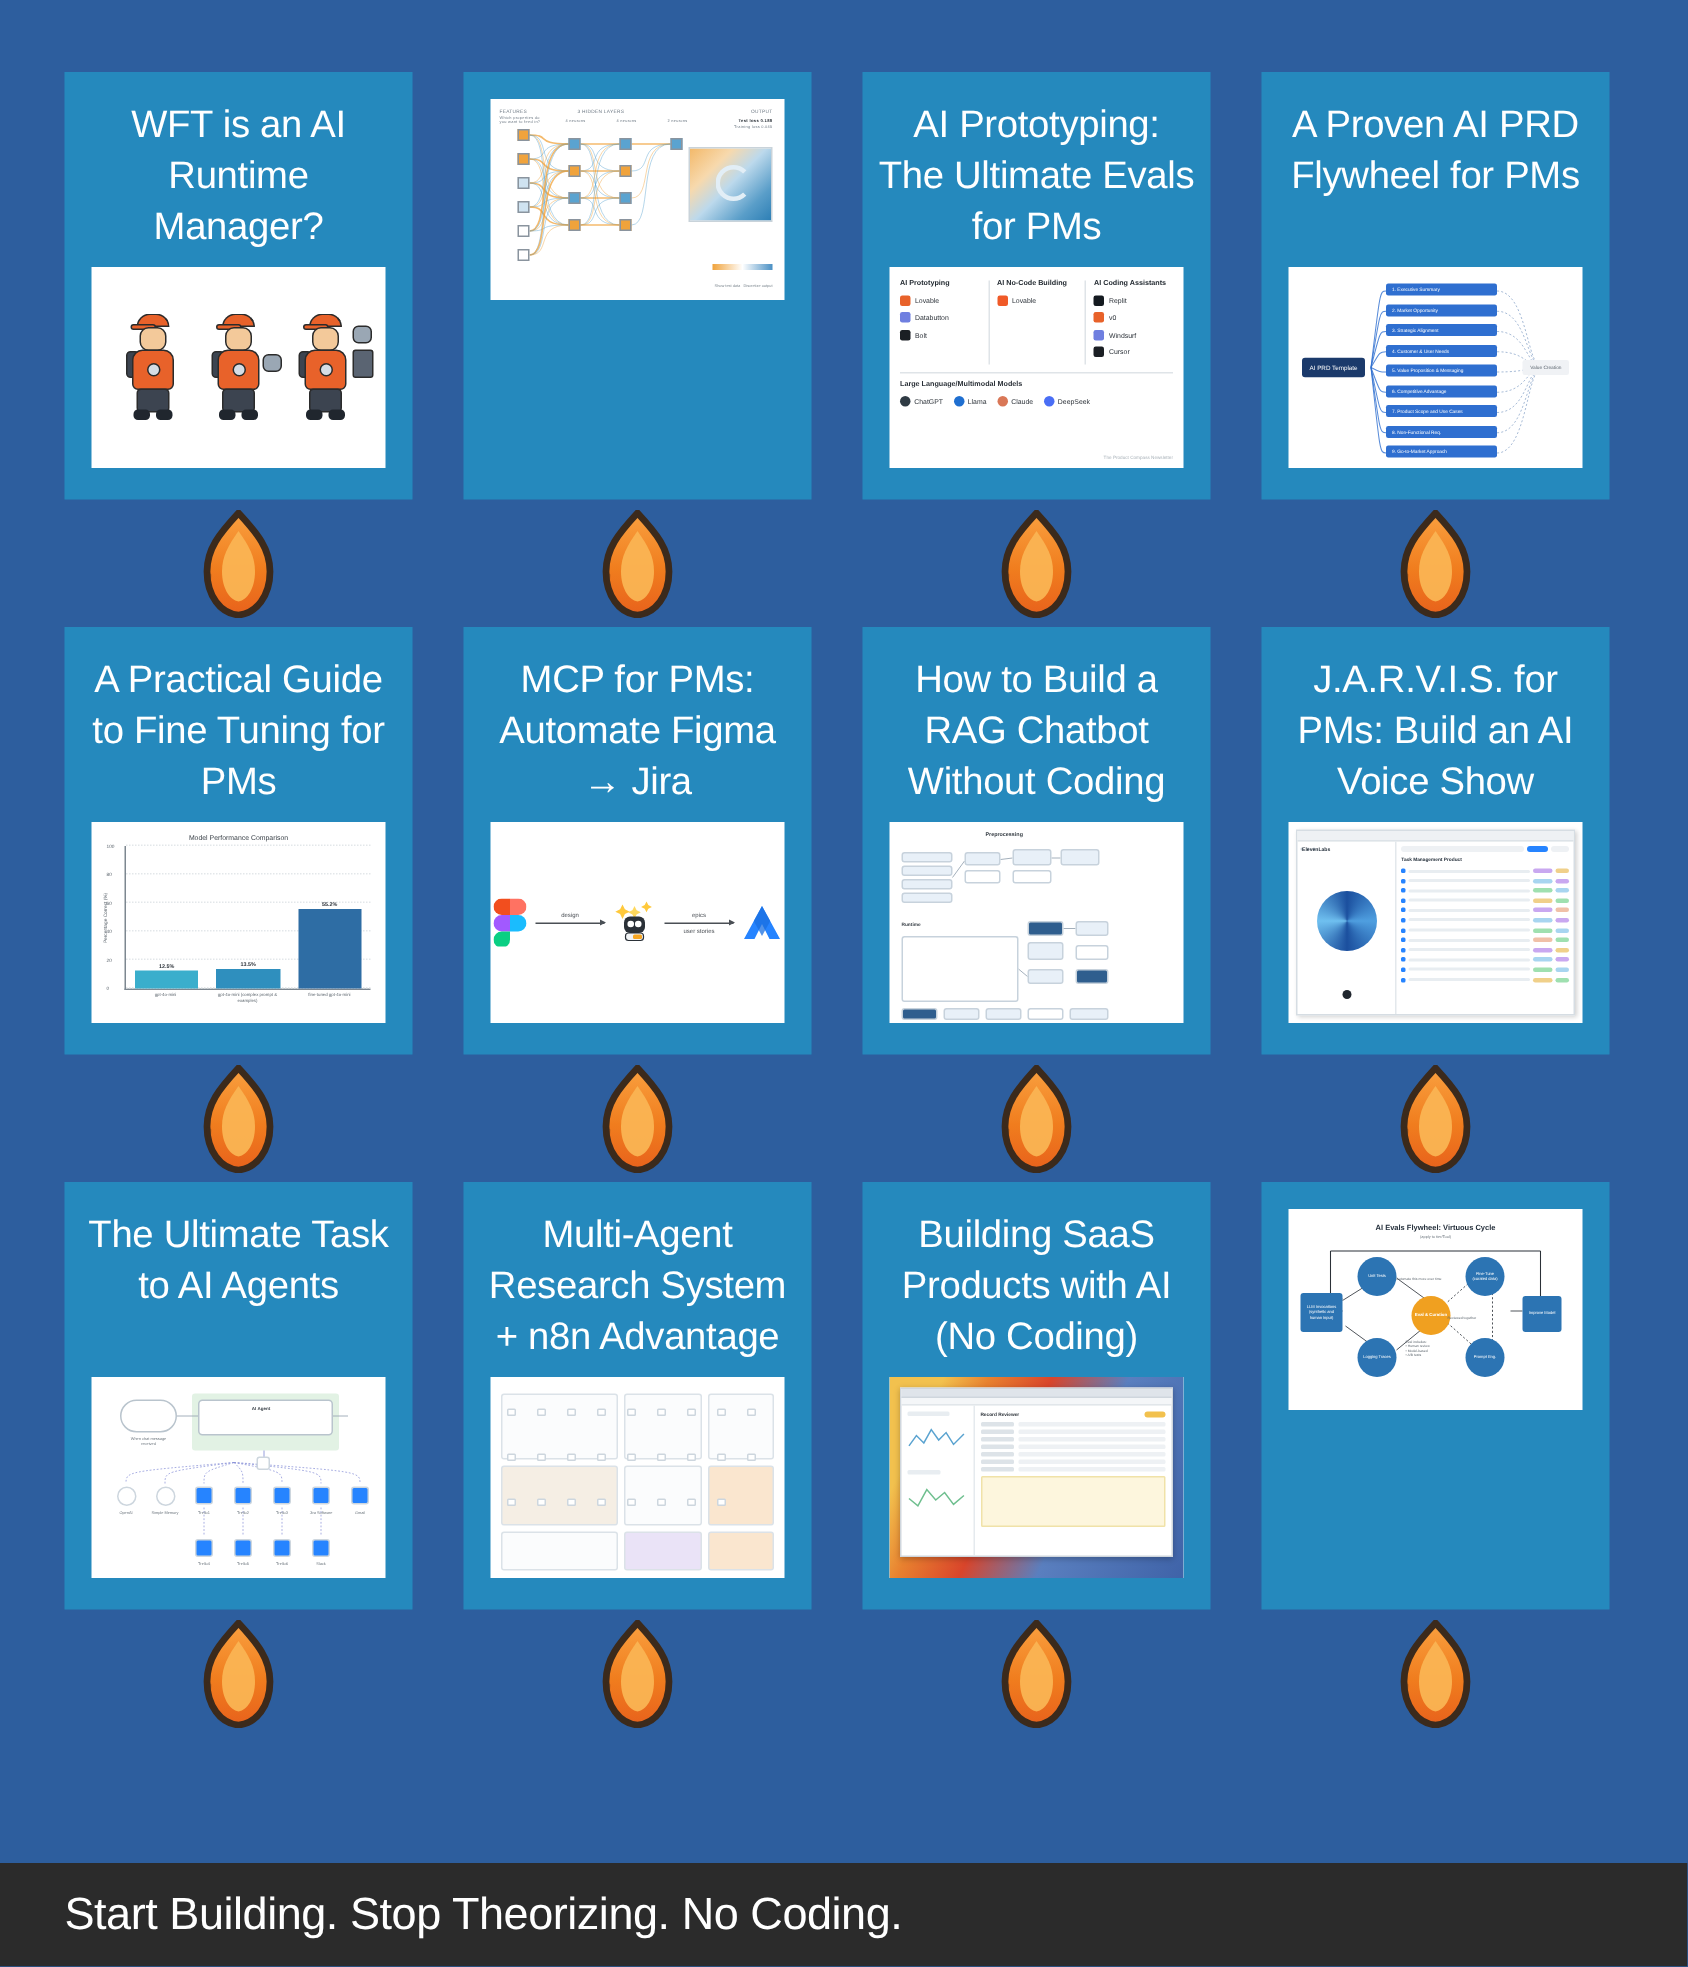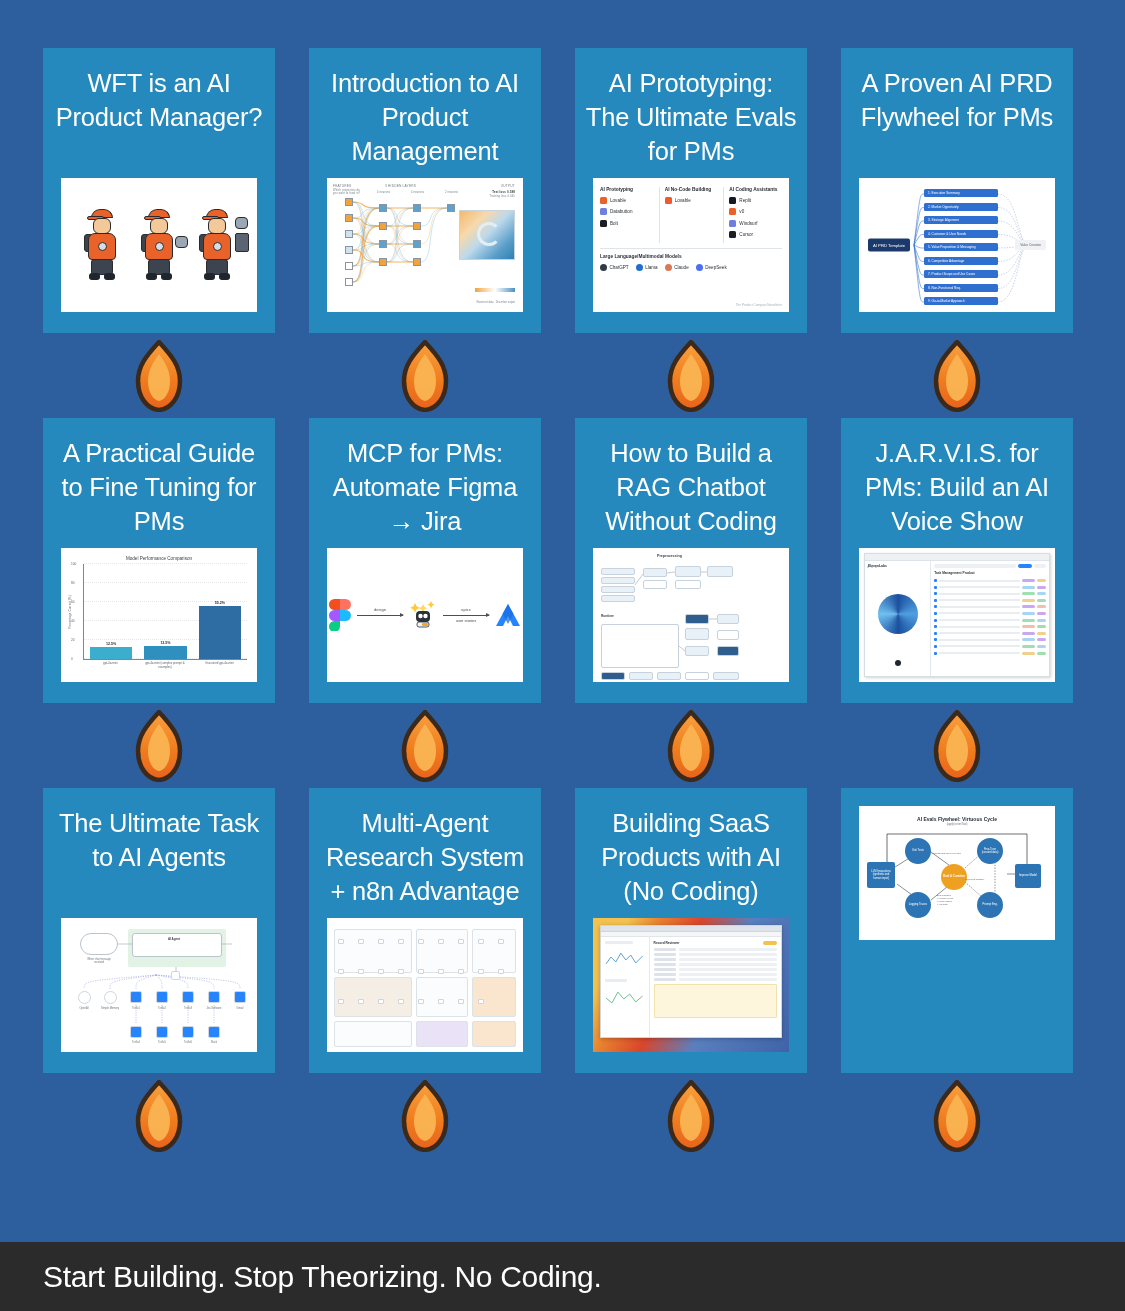--- a/index.html
+++ b/index.html
@@ -274,21 +274,21 @@
   .fw svg{ position:absolute; inset:0; width:100%; height:100%; }
 </style>
 </head>
 <body>
 
 <div class="board">
   <div class="grid" id="grid">
       <div class="cell">
     <div class="card">
       <div class="card-title">
-        <span>WFT is an AI Product Manager?</span>
+        <span>WFT is an AI Runtime Manager?</span>
       </div>
       <div class="thumb">
         <div class="tb">
               <div class="pm-row">
                 <div class="pm">
       <div class="pack"></div>
                   <div class="cap"></div>
                   <div class="brim"></div>
       <div class="head"></div>
                   <div class="body"></div>
@@ -336,23 +336,20 @@
       </linearGradient>
     </defs>
     <path d="M31 2 C18 16 10 26 10 41 C10 57 19 69 31 70 C43 69 52 57 52 41 C52 26 44 16 31 2 Z" fill="url(#fl)" stroke="#3b2a1c" stroke-width="4.5" stroke-linejoin="round"></path>
     <path d="M31 14 C24 24 20 31 20 41 C20 52 25 60 31 61 C37 60 42 52 42 41 C42 31 38 24 31 14 Z" fill="#fab453" opacity=".95"></path>
     <path d="M10 41 C9 54 14 64 20 69 C13 62 12 52 13 43 Z" fill="#3b2a1c" opacity=".25"></path>
   </svg>
     </div>
       </div>
       <div class="cell">
     <div class="card">
-      <div class="card-title">
-        <span>Introduction to AI Product Management</span>
-      </div>
       <div class="thumb">
         <div class="tb">
               <div class="np">
     <svg>
                   <path d="M20,18 C35,18 23,24 46,24" stroke="#f0a33c" stroke-width="1.1" fill="none" opacity=".75"></path>
                   <path d="M20,18 C35,18 23,42 46,42" stroke="#5aa3d0" stroke-width="0.4" fill="none" opacity=".75"></path>
                   <path d="M20,18 C35,18 23,60 46,60" stroke="#f0a33c" stroke-width="0.4" fill="none" opacity=".75"></path>
                   <path d="M20,18 C35,18 23,78 46,78" stroke="#5aa3d0" stroke-width="0.4" fill="none" opacity=".75"></path>
                   <path d="M20,34 C35,34 23,24 46,24" stroke="#5aa3d0" stroke-width="0.4" fill="none" opacity=".75"></path>
                   <path d="M20,34 C35,34 23,42 46,42" stroke="#f0a33c" stroke-width="1.1" fill="none" opacity=".75"></path>

